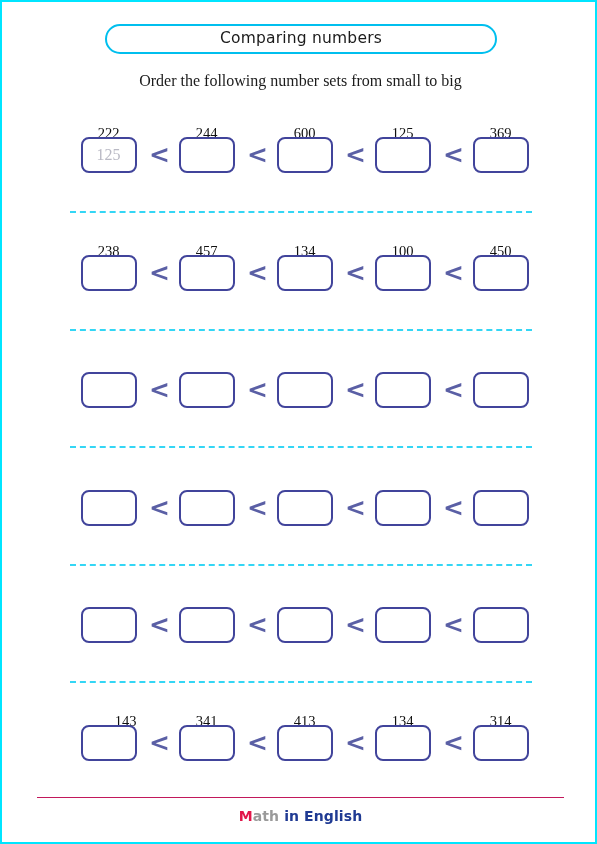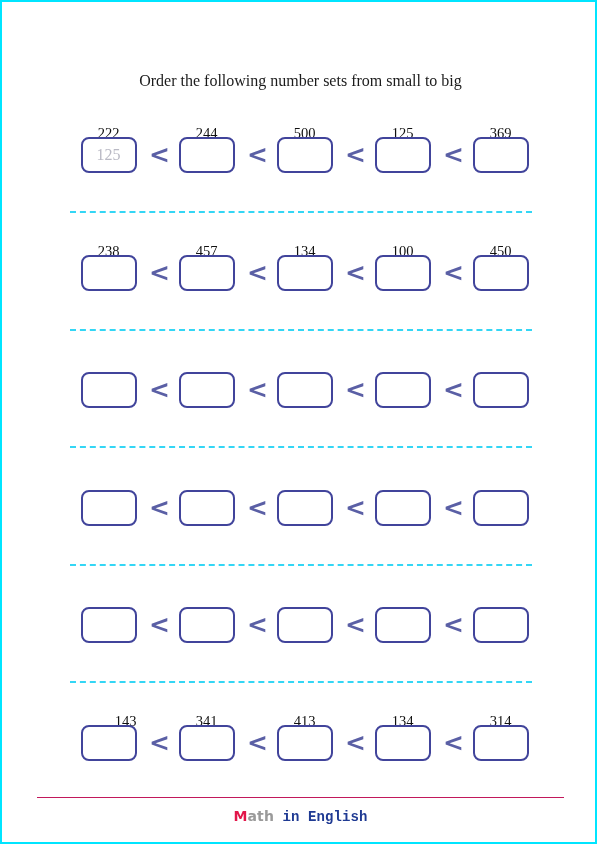--- a/index.html
+++ b/index.html
@@ -155,37 +155,42 @@
     top: 806px;
     width: 597px;
     text-align: center;
     font-family: "DejaVu Sans", sans-serif;
     font-size: 14px;
     font-weight: bold;
     letter-spacing: 0.1px;
   }
   .logo-m { color: #e2164a; }
   .logo-ath { color: #9a9a9a; }
-  .logo-rest { color: #1f3a93; font-family: Liberation Mono, monospace; }
+  .logo-rest { color: #1f3a93; }
 </style>
 </head>
 <body>
 
 <div class="page">
 
+  <div class="title-wrap">
+    <div class="title-box">
+      <span class="title-text">Comparing numbers</span>
+    </div>
+  </div>
 
   <div class="instruction">Order the following number sets from small to big</div>
 
   <div class="rows">
       <div class="row">
         <div class="row-inner">
           <div class="labels">
             <div class="num-label" style="left: 10px;">222</div>
             <div class="num-label" style="left: 108px;">244</div>
-            <div class="num-label" style="left: 206px;">500</div>
+            <div class="num-label" style="left: 206px;">600</div>
             <div class="num-label" style="left: 304px;">125</div>
             <div class="num-label" style="left: 402px;">369</div>
           </div>
           <div class="boxes">
             <div class="answer-box" style="left: 10px;">125</div>
             <div class="lt-sign" style="left: 76px;">&lt;</div>
             <div class="answer-box" style="left: 108px;"></div>
             <div class="lt-sign" style="left: 174px;">&lt;</div>
             <div class="answer-box" style="left: 206px;"></div>
             <div class="lt-sign" style="left: 272px;">&lt;</div>

